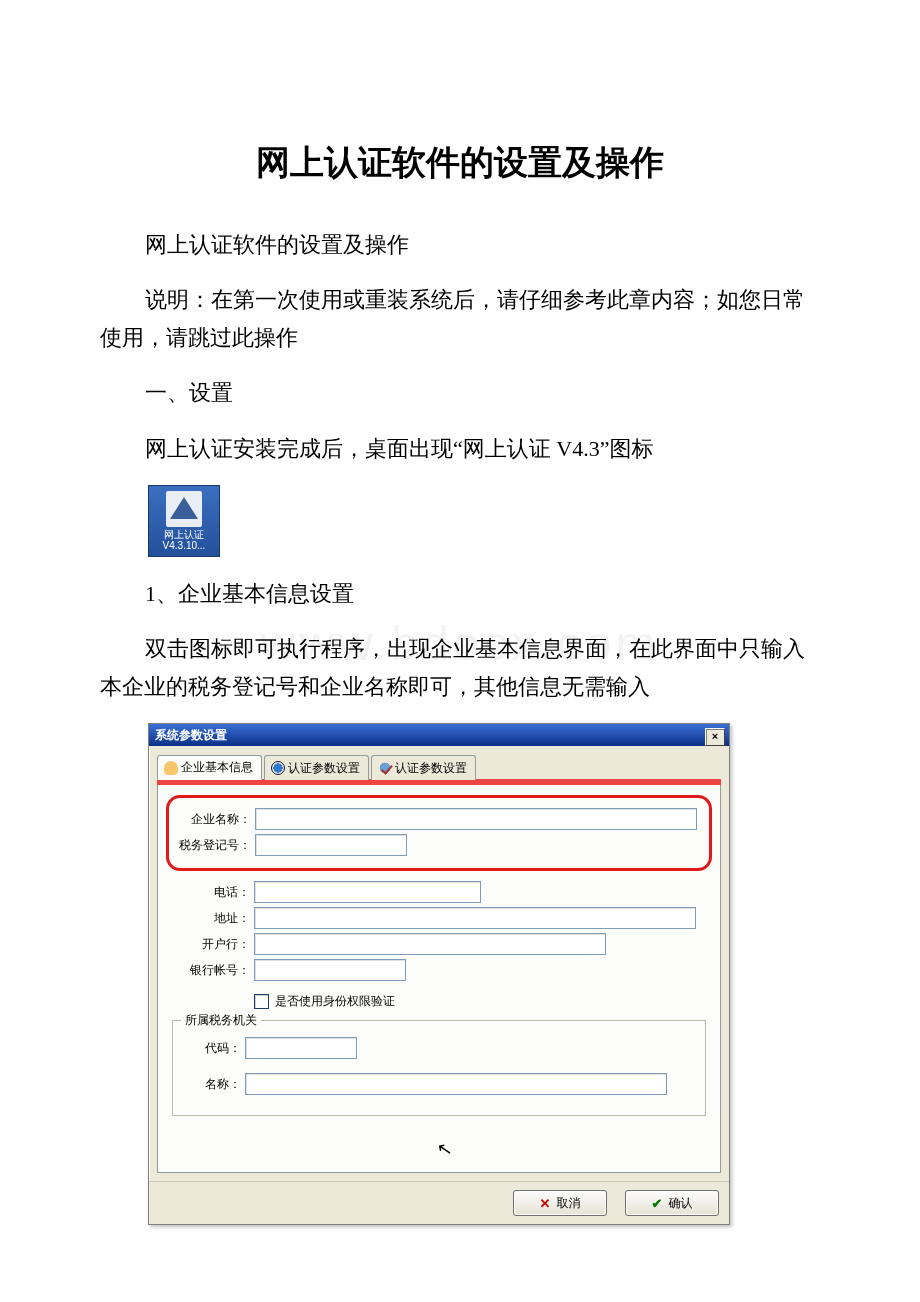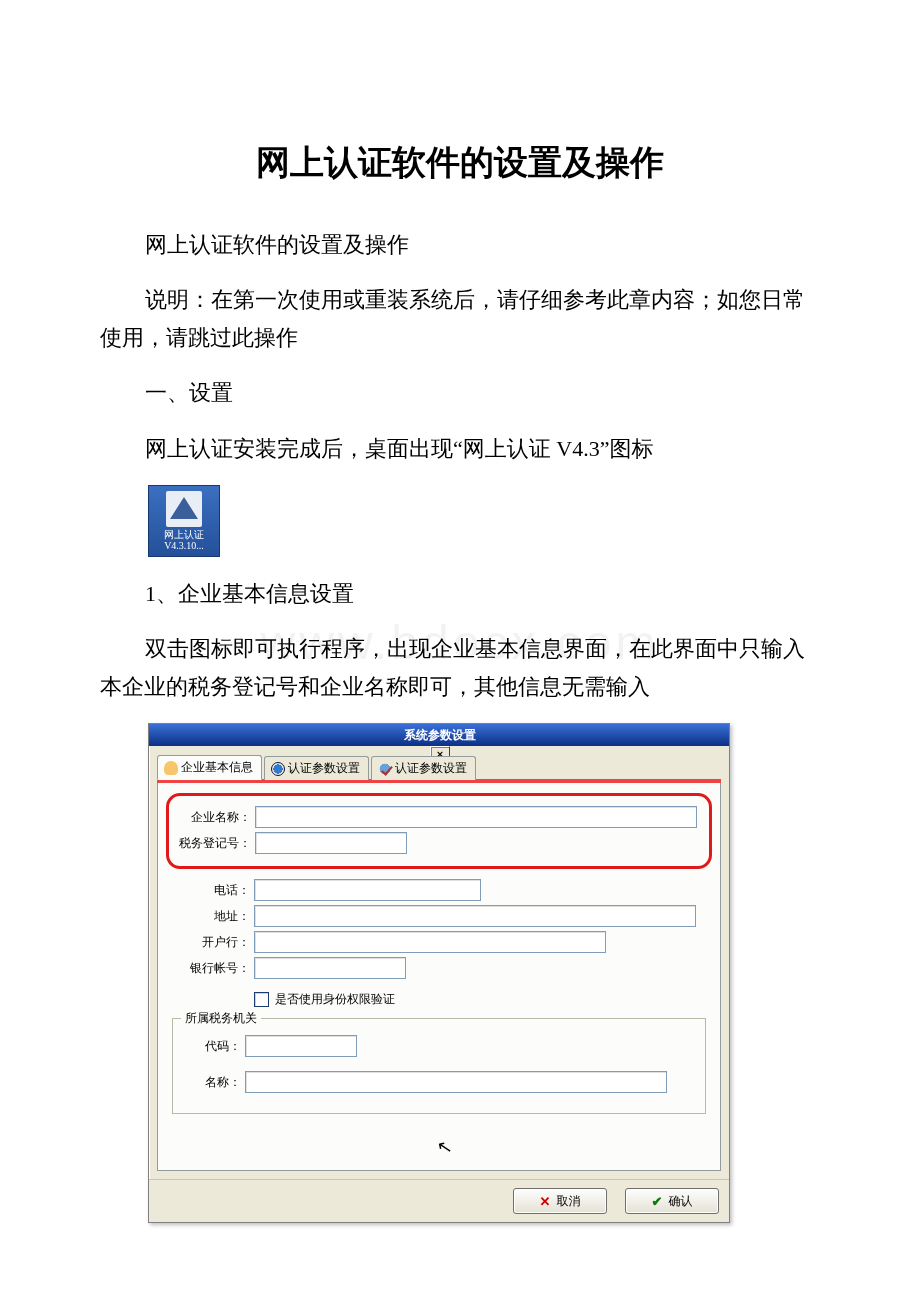--- a/index.html
+++ b/index.html
@@ -30,21 +30,21 @@
   .desktop-icon {
     display: inline-block;
     width: 70px;
     height: 70px;
     background: #2b5fb0;
     background: linear-gradient(#3b6fc0, #24509a);
     margin: 0 0 18px 48px;
     text-align: center;
     color: #fff;
     font-size: 10px;
-    font-family: Liberation Serif, serif;
+    font-family: Liberation Sans, sans-serif;
     position: relative;
     border: 1px solid #16386f;
   }
   .desktop-icon .icon-body {
     width: 36px;
     height: 36px;
     background: #e9eef6;
     margin: 5px auto 2px;
     position: relative;
     border-radius: 2px;
@@ -77,46 +77,44 @@
     box-shadow: 1px 1px 0 #fff inset, 2px 2px 4px rgba(0,0,0,0.25);
     position: relative;
   }
   .titlebar {
     background: linear-gradient(#3a70d6, #0b2f86);
     color: #fff;
     height: 22px;
     line-height: 22px;
     padding: 0 4px 0 6px;
     display: flex;
-    align-items: center;
+    align-items: flex-end;
     justify-content: space-between;
     font-weight: bold;
     font-size: 12px;
-    flex-direction: column;
   }
   .titlebar .close-btn {
     width: 18px;
     height: 16px;
     background: #ece9d8;
     color: #000;
     font-weight: bold;
     font-size: 11px;
     line-height: 14px;
     text-align: center;
     border: 1px solid #fff;
     border-right-color: #404040;
     border-bottom-color: #404040;
     box-shadow: 1px 1px 0 #808080 inset;
     font-family: "Arial", sans-serif;
   }
   .tabs {
     margin: 8px 8px 0 8px;
     display: flex;
-    align-items: flex-end;
-    border-bottom: 4px solid #ef4444;
+    border-bottom: 6px solid #ef4444;
   }
   .tab {
     padding: 3px 8px 3px 6px;
     margin-right: 2px;
     background: #ece9d8;
     border: 1px solid #919b9c;
     border-bottom: none;
     border-radius: 3px 3px 0 0;
     position: relative;
     top: 1px;

